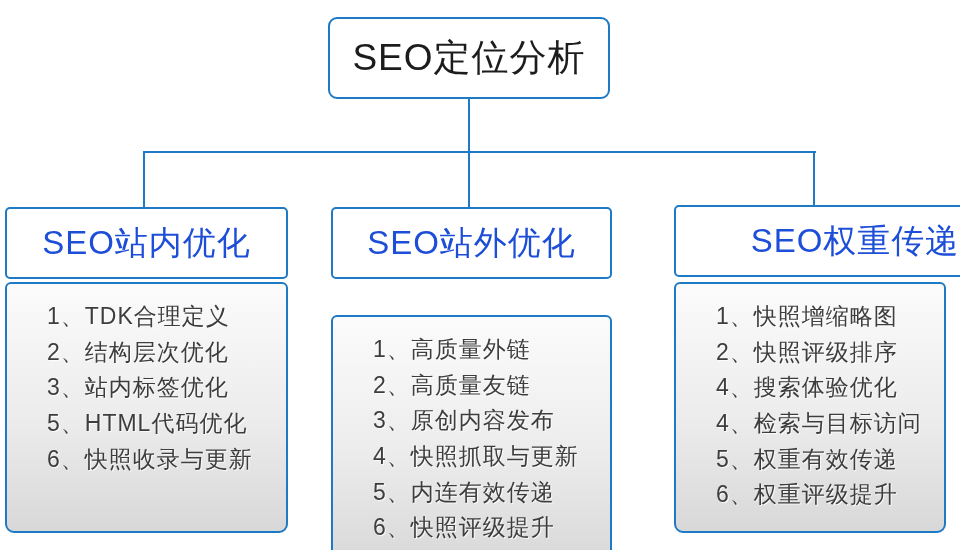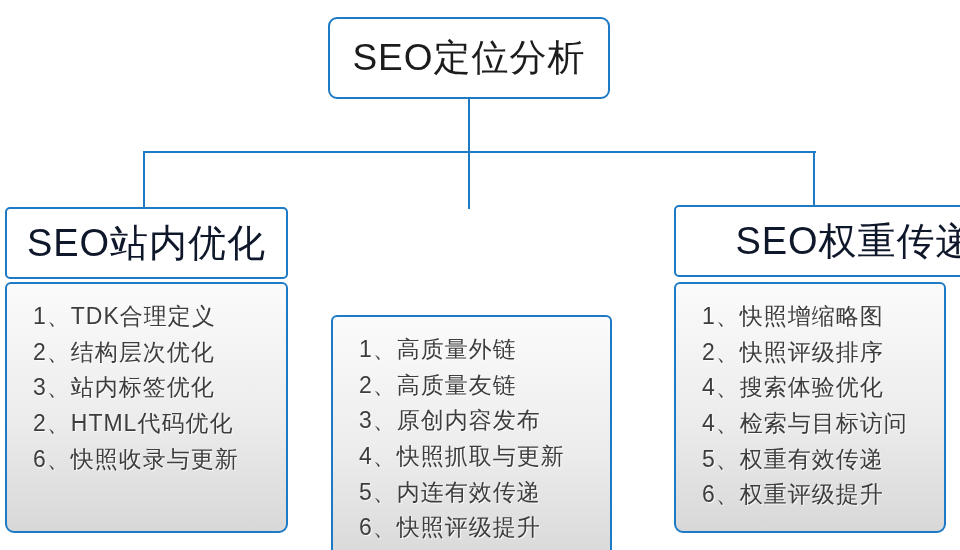--- a/index.html
+++ b/index.html
@@ -14,26 +14,26 @@
     position:absolute;left:328px;top:17px;width:282px;height:82px;
     background:#ffffff;border:2px solid #1e7ac4;border-radius:9px;
     display:flex;align-items:center;justify-content:center;box-sizing:border-box;
   }
   .node-root span{font-size:37px;color:#1c1c1c;letter-spacing:1px;}
   .hdr{
     position:absolute;height:72px;background:#ffffff;border:2px solid #1e7ac4;
     border-radius:5px;display:flex;align-items:center;justify-content:center;
     box-sizing:border-box;
   }
-  .hdr span{font-size:38px;color:#0f172a;letter-spacing:1px;}
+  .hdr span{font-size:33px;color:#1d4ed8;letter-spacing:1px;}
   .list{
     position:absolute;height:251px;box-sizing:border-box;
     background:linear-gradient(180deg,#fbfbfb 0%,#ececec 55%,#d8d8d8 100%);
     border:2px solid #1e7ac4;border-radius:6px 6px 9px 9px;
-    padding:15px 0 0 26px;
+    padding:15px 0 0 40px;
     text-align:right;
   }
   .item{
     height:35.6px;display:flex;align-items:center;
     font-size:23px;color:#3d3d3d;letter-spacing:1px;
     text-shadow:1px 1px 1px rgba(255,255,255,0.9);
     white-space:nowrap;
   }
 </style>
 </head>
@@ -51,24 +51,27 @@
     <span>SEO定位分析</span>
   </div>
 
   <div class="hdr" style="left:5px;top:207px;width:283px;">
     <span>SEO站内优化</span>
   </div>
   <div class="list" style="left:5px;top:282px;width:283px;">
     <div class="item">1、TDK合理定义</div>
     <div class="item">2、结构层次优化</div>
     <div class="item">3、站内标签优化</div>
-    <div class="item">2、HTML代码优化</div>
+    <div class="item">5、HTML代码优化</div>
     <div class="item">6、快照收录与更新</div>
   </div>
 
+  <div class="hdr" style="left:331px;top:207px;width:281px;">
+    <span>SEO站外优化</span>
+  </div>
   <div class="list" style="left:331px;top:282px;width:281px;margin-top:33px;">
     <div class="item">1、高质量外链</div>
     <div class="item">2、高质量友链</div>
     <div class="item">3、原创内容发布</div>
     <div class="item">4、快照抓取与更新</div>
     <div class="item">5、内连有效传递</div>
     <div class="item">6、快照评级提升</div>
   </div>
 
   <div class="hdr" style="left:674px;top:205px;width:320px;padding-left:42px;">

